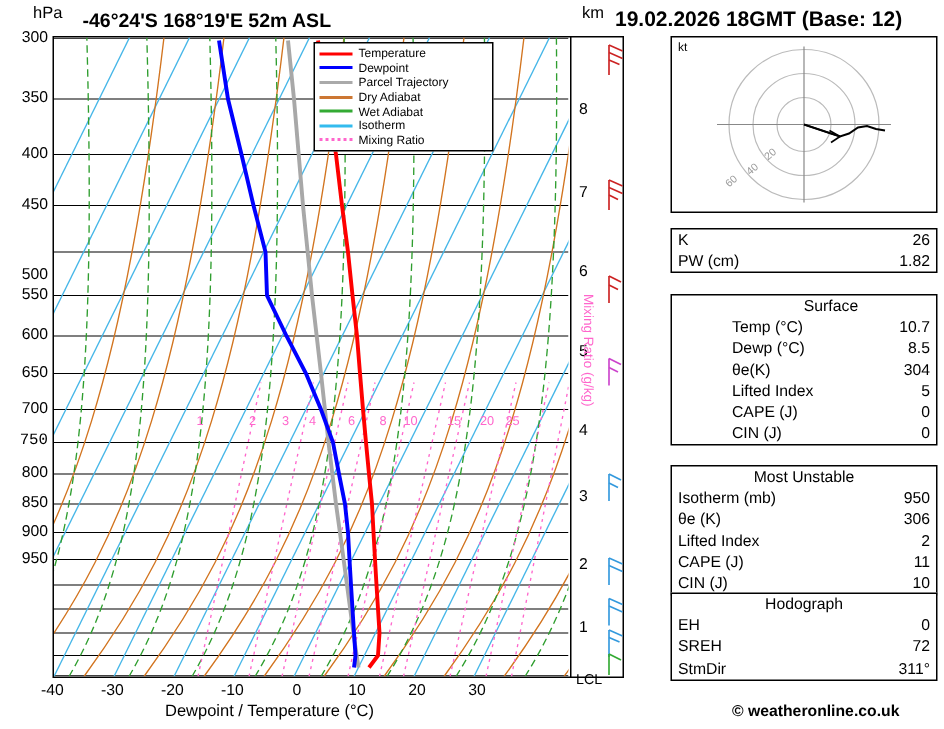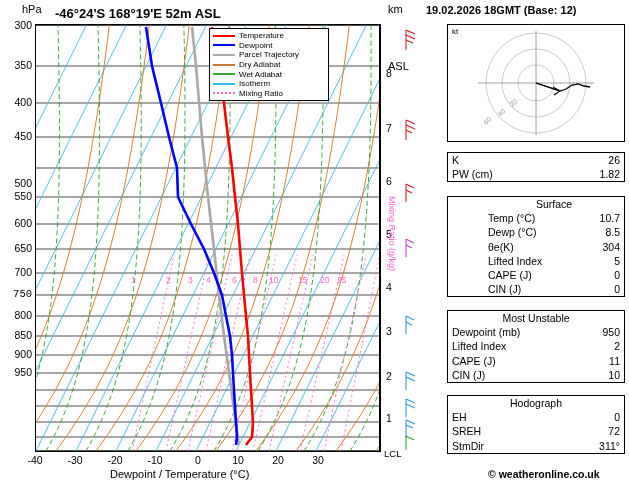--- a/index.html
+++ b/index.html
@@ -3,23 +3,23 @@
 <meta charset="utf-8">
 <style>
   html,body{margin:0;padding:0;}
   body{width:629px;height:486px;background:#ffffff;font-family:"Liberation Sans",sans-serif;position:relative;overflow:hidden;}
   .abs{position:absolute;}
   
   #hpa-label{left:22px;top:3px;font-size:11px;color:#000;}
   #station-title{left:55px;top:6px;font-size:13px;font-weight:bold;color:#000;letter-spacing:0px;}
   #km-label{left:388px;top:3px;font-size:11px;color:#000;text-align:center;}
   #asl-label{left:388px;top:15px;font-size:11px;color:#000;margin-top:45px;}
-  #run-title{left:426px;top:4px;font-size:11px;font-weight:bold;color:#000;}
-  
-  #plot-frame{left:35px;top:24px;width:345px;height:428px;border:1px solid #000;box-sizing:border-box;overflow:hidden;background:#fff;}
+  #run-title{left:410px;top:4px;font-size:14px;font-weight:bold;color:#000;}
+  
+  #plot-frame{left:35px;top:24px;width:381px;height:428px;border:1px solid #000;box-sizing:border-box;overflow:hidden;background:#fff;}
   #plot-svg{position:absolute;left:0;top:0;}
   #alt-frame{left:380px;top:24px;width:1px;height:428px;background:#000;}
   
   #legend{left:208px;top:27px;width:120px;background:#fff;border:1px solid #000;padding:2px 3px;box-sizing:border-box;}
   #legend div{display:flex;align-items:center;height:9.6px;}
   #legend .ln{width:22px;height:0;border-top-width:2px;border-top-style:solid;margin-right:4px;}
   #legend .tx{font-size:8px;color:#000;line-height:9px;white-space:nowrap;}
   
   .ytick{position:absolute;font-size:10.5px;color:#000;text-align:right;width:30px;}
   .xtick{position:absolute;font-size:10.5px;color:#000;text-align:center;width:30px;}
@@ -320,22 +320,26 @@
     </div>
   <div class="row">
       <span class="k">CIN (J)</span>
       <span class="v">0</span>
     </div>
 </div>
 
 <div class="tbl" id="t3">
   <div class="sec" style="border-top:0">Most Unstable</div>
   <div class="row">
-      <span class="k">Dewpoint (mb)</span>
+      <span class="k">Isotherm (mb)</span>
       <span class="v">950</span>
+    </div>
+  <div class="row">
+      <span class="k">θe (K)</span>
+      <span class="v">306</span>
     </div>
   <div class="row">
       <span class="k">Lifted Index</span>
       <span class="v">2</span>
     </div>
   <div class="row">
       <span class="k">CAPE (J)</span>
       <span class="v">11</span>
     </div>
   <div class="row">

